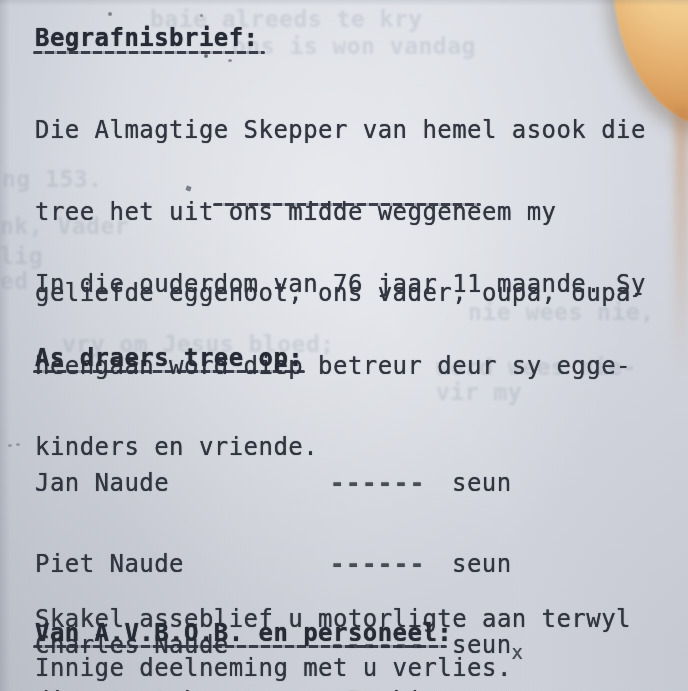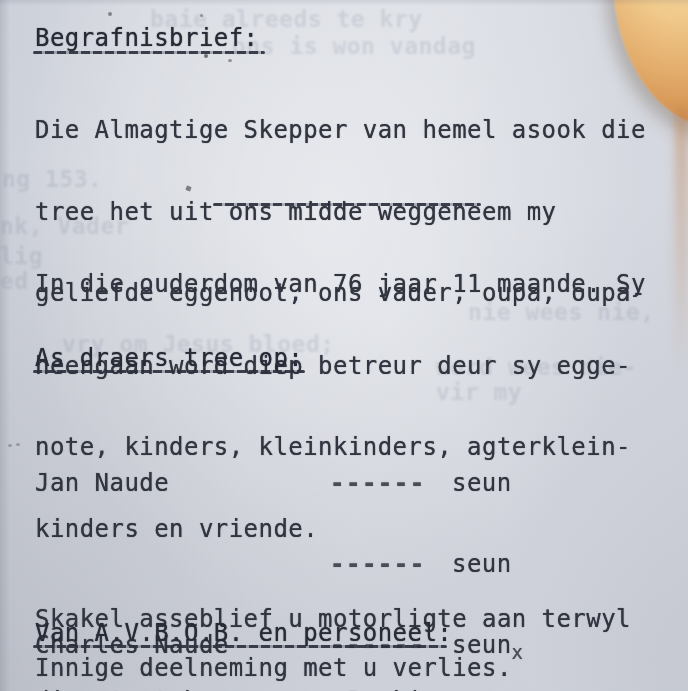--- a/index.html
+++ b/index.html
@@ -26,21 +26,21 @@
   .txt{
     position:absolute;
     color:#31353f;
     font-size:24px;
     letter-spacing:0.45px;
     white-space:pre;
     text-shadow:0 0 0.9px rgba(42,46,60,0.85);
   }
   .para .line{display:block;height:25.6px;line-height:25.6px;}
   .heading{
-    font-weight:normal;
+    font-weight:bold;
     color:#272b36;
     text-shadow:0 0 1.1px rgba(35,39,52,0.9);
   }
   .underline{
     position:absolute;height:3px;border-radius:2px;
     background:repeating-linear-gradient(90deg,
       rgba(44,48,61,0.92) 0 9px, rgba(44,48,61,0.30) 9px 12px);
     filter:blur(0.4px);
   }
   .row{position:relative;height:25px;line-height:25px;}
@@ -103,34 +103,34 @@
     <span class="line">Die Almagtige Skepper van hemel asook die</span>
     <span class="line">tree het uit ons midde weggeneem my</span>
     <span class="line">geliefde eggenoot, ons vader, oupa, oupa-</span>
   </div>
 
   <div class="underline" style="left:213px;top:203px;width:268px"></div>
 
   <div class="txt para" style="left:35px;top:216px">
     <span class="line">In die ouderdom van 76 jaar 11 maande. Sy</span>
     <span class="line">heengaan word diep betreur deur sy egge-</span>
-    <span class="line">note, kinders, kleinkinders, agterklein-</span>
     <span class="line">kinders en vriende.</span>
   </div>
 
   <div class="txt heading" style="left:35px;top:344px">As draers tree op:</div>
   <div class="underline" style="left:33px;top:370px;width:272px"></div>
 
   <div class="txt" style="left:35px;top:381px;width:620px">
     <div class="row">
       <span class="cell name">Jan Naude</span>
       <span class="cell sep">------</span>
       <span class="cell role"><span>seun</span><span class="role-suffix"></span></span>
     </div>
     <div class="row">
+      <span class="cell name">Piet Naude</span>
       <span class="cell sep">------</span>
       <span class="cell role"><span>seun</span><span class="role-suffix"></span></span>
     </div>
     <div class="row">
       <span class="cell name">Charles Naude</span>
       <span class="cell sep">------</span>
       <span class="cell role"><span>seun</span><span class="role-suffix">x</span></span>
     </div>
     <div class="row">
       <span class="cell name">Ronald Langerwall</span>

